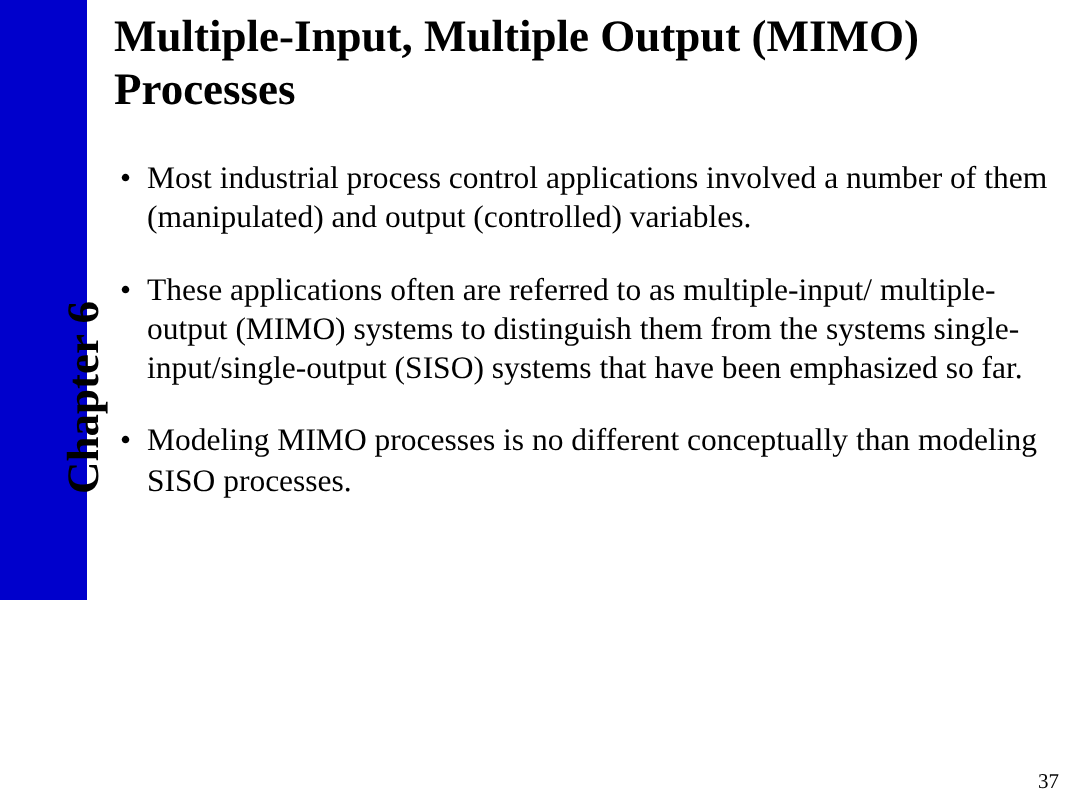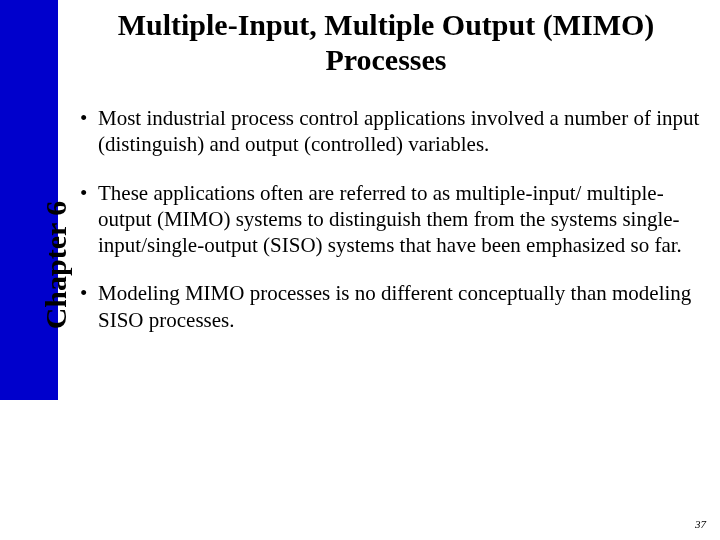--- a/index.html
+++ b/index.html
@@ -32,21 +32,20 @@
   }
   .title {
     position: absolute;
     left: 76px;
     top: 8px;
     width: 620px;
     font-size: 30px;
     font-weight: bold;
     line-height: 1.15;
     color: #000;
-    text-align: center;
   }
   .content {
     position: absolute;
     left: 80px;
     top: 105px;
     width: 620px;
     color: #000;
   }
   .bullet-item {
     display: flex;
@@ -58,38 +57,37 @@
     width: 18px;
     flex-shrink: 0;
   }
   .bullet-text {
     flex: 1;
   }
   .page-number {
     position: absolute;
     right: 14px;
     bottom: 10px;
-    font-size: 11px;
+    font-size: 14px;
     color: #000;
-    font-style: italic;
   }
 </style>
 </head>
 <body>
 
 <div class="sidebar"></div>
 
 <div class="chapter-label">Chapter 6</div>
 
 <div class="title">Multiple-Input, Multiple Output (MIMO) Processes</div>
 
 <div class="content">
   <div class="bullet-item">
     <div class="bullet-marker">•</div>
-    <div class="bullet-text">Most industrial process control applications involved a number of input (distinguish) and output (controlled) variables.</div>
+    <div class="bullet-text">Most industrial process control applications involved a number of them (manipulated) and output (controlled) variables.</div>
   </div>
   <div class="bullet-item">
     <div class="bullet-marker">•</div>
     <div class="bullet-text">These applications often are referred to as multiple-input/ multiple-output (MIMO) systems to distinguish them from the systems single-input/single-output (SISO) systems that have been emphasized so far.</div>
   </div>
   <div class="bullet-item">
     <div class="bullet-marker">•</div>
     <div class="bullet-text">Modeling MIMO processes is no different conceptually than modeling SISO processes.</div>
   </div>
 </div>

